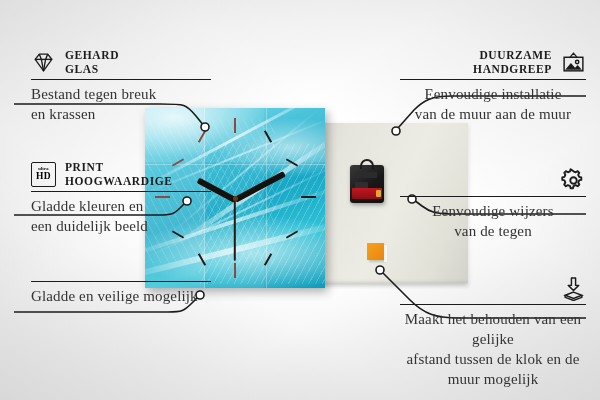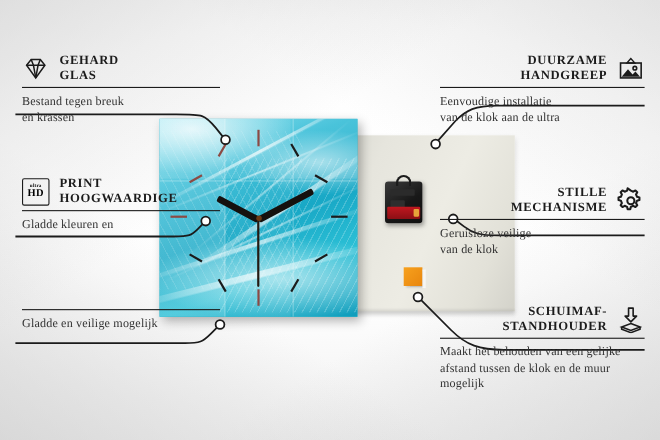--- a/index.html
+++ b/index.html
@@ -144,33 +144,33 @@
   .callout{ position:absolute; width:180px; }
   .callout .head{ display:flex; align-items:center; gap:9px; }
   .callout .ttl{
     font-size:11.5px; font-weight:700; letter-spacing:.6px;
     color:#1b1b1b; line-height:1.22; text-transform:uppercase;
   }
   .callout .rule{
     height:1.4px; background:#1b1b1b; margin:3px 0 5px 0; width:100%;
   }
   .callout .sub{
-    font-size:11px; color:#333; line-height:1.32; letter-spacing:.15px;
+    font-size:15px; color:#333; line-height:1.32; letter-spacing:.15px;
   }
   .ico{ width:25px; height:25px; flex:0 0 25px; display:block; }
 
-  .c-left{ left:20px; }
+  .c-left{ left:31px; }
   .c-left .head{ justify-content:flex-start; }
   .c-left .ttl{ text-align:left; }
   .c-left .sub{ text-align:left; }
 
   .c-right{ right:14px; width:186px; }
   .c-right .head{ justify-content:flex-end; }
   .c-right .ttl{ text-align:right; }
-  .c-right .sub{ text-align:left; }
+  .c-right .sub{ text-align:center; }
 
   #co-gehard{ top:48px; }
   #co-print { top:160px; }
   #co-randen{ top:278px; }
   #co-handgreep{ top:48px;font-family:Liberation Serif, serif; }
   #co-mechanisme{ top:168px; }
   #co-spacer{ top:276px; }
 
   .hdbox{
     width:25px;height:25px;border:1.6px solid #1b1b1b;border-radius:2px;
@@ -279,20 +279,21 @@
         <span class="u">ultra</span>
         <span class="h">HD</span>
       </div>
       <div>
         <div class="ttl"><span>PRINT</span></div>
         <div class="ttl"><span>HOOGWAARDIGE</span></div>
       </div>
     </div>
     <div class="rule"></div>
     <div class="sub">Gladde kleuren en</div>
+    <div class="sub">een duidelijk beeld</div>
   </div>
 
   <div class="callout c-left" id="co-randen">
     <div class="rule"></div>
     <div class="sub">Gladde en veilige mogelijk</div>
   </div>
 
   <div class="callout c-right" id="co-handgreep">
     <div class="head">
       <div>
@@ -301,45 +302,37 @@
       </div>
       <svg class="ico" viewBox="0 0 24 24" fill="none" stroke="#1b1b1b" stroke-width="1.4">
         <rect x="3" y="7" width="18" height="13"></rect>
         <path d="M12 3 L8.5 7 H15.5 Z" stroke-width="1.2"></path>
         <circle cx="15.5" cy="11.5" r="1.6"></circle>
         <path d="M4 19 L9.5 12.5 L13.5 17 L16 14.5 L20 19 Z" fill="#1b1b1b" stroke="none"></path>
       </svg>
     </div>
     <div class="rule"></div>
     <div class="sub">Eenvoudige installatie</div>
-    <div class="sub">van de klok aan de ultra</div>
+    <div class="sub">van de muur aan de muur</div>
   </div>
 
   <div class="callout c-right" id="co-mechanisme">
     <div class="head">
-      <div>
-        <div class="ttl"><span>STILLE</span></div>
-        <div class="ttl"><span>MECHANISME</span></div>
-      </div>
       <svg class="ico" viewBox="0 0 24 24" fill="none" stroke="#1b1b1b" stroke-width="1.8">
         <path d="M12 3.2 l2.1.9 1.9-1.1 1.6 1.6 -1.1 1.9 .9 2.1 2.1 .5 v2.3 l-2.1 .5 -.9 2.1 1.1 1.9 -1.6 1.6 -1.9-1.1 -2.1 .9 -.5 2.1 h-2.3 l-.5-2.1 -2.1-.9 -1.9 1.1 -1.6-1.6 1.1-1.9 -.9-2.1 -2.1-.5 v-2.3 l2.1-.5 .9-2.1 -1.1-1.9 1.6-1.6 1.9 1.1 2.1-.9 .5-2.1 z" stroke-linejoin="round"></path>
         <circle cx="12" cy="12" r="3.1"></circle>
       </svg>
     </div>
     <div class="rule"></div>
-    <div class="sub">Geruisloze veilige</div>
-    <div class="sub">van de klok</div>
+    <div class="sub">Eenvoudige wijzers</div>
+    <div class="sub">van de tegen</div>
   </div>
 
   <div class="callout c-right" id="co-spacer">
     <div class="head">
-      <div>
-        <div class="ttl"><span>SCHUIMAF-</span></div>
-        <div class="ttl"><span>STANDHOUDER</span></div>
-      </div>
       <svg class="ico" viewBox="0 0 24 24" fill="none" stroke="#1b1b1b" stroke-width="1.4">
         <path d="M10 2 h4 v7 h3 l-5 5 -5-5 h3 z" stroke-linejoin="round"></path>
         <path d="M12 15.5 L20 18.5 L12 21.5 L4 18.5 Z"></path>
         <path d="M4 18.5 v2 L12 23.5 L20 20.5 v-2"></path>
       </svg>
     </div>
     <div class="rule"></div>
     <div class="sub">Maakt het behouden van een gelijke</div>
     <div class="sub">afstand tussen de klok en de muur mogelijk</div>
   </div>

